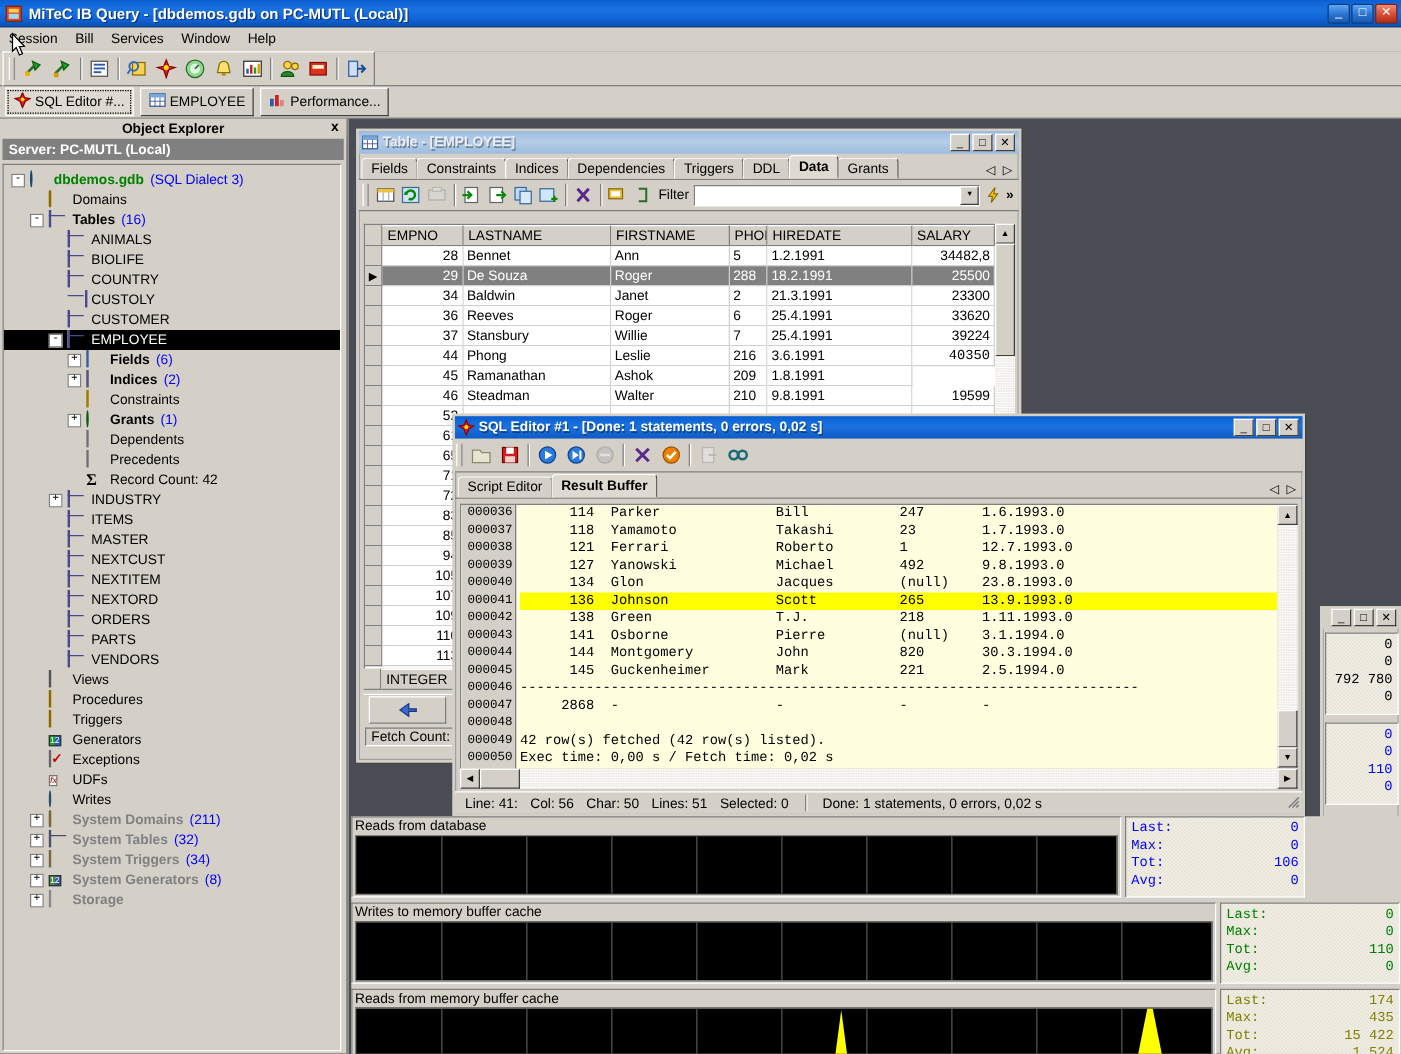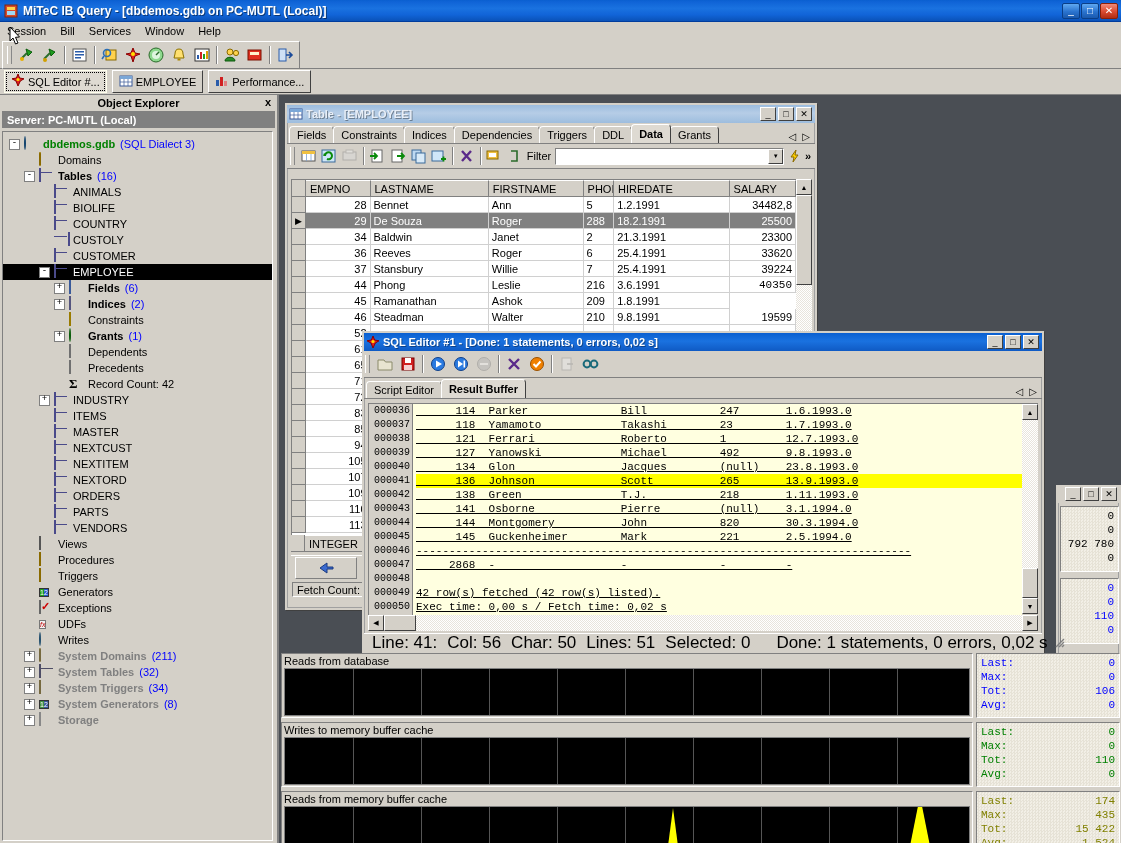--- a/index.html
+++ b/index.html
@@ -215,24 +215,24 @@
            border-right:1px solid #404040;border-bottom:1px solid #404040;
            display:flex;align-items:center;justify-content:center;font-size:7px;box-sizing:border-box;}
 
   
   .rbuf{display:flex;background:#ffffe0;font-family:"Liberation Mono",monospace;font-size:11px;}
   .gutter{width:44px;flex:0 0 auto;background:#d4d0c8;border-right:1px solid #808080;
           text-align:right;padding-right:2px;box-sizing:border-box;}
   .gutter div{height:14px;line-height:14px;font-size:10px;color:#000;
               font-family:"Liberation Mono",monospace;}
   .rlines{flex:1;overflow:hidden;padding-left:3px;}
-  .rline{height:14px;line-height:14px;white-space:pre;font-size:11px;text-decoration:underline;}
+  .rline{height:14px;line-height:14px;white-space:pre;font-size:11px;}
   .rline.hl{background:#ffff00;}
 
-  .statusbar{display:flex;align-items:center;height:17px;background:#d4d0c8;font-size:17px;
+  .statusbar{display:flex;align-items:center;height:17px;background:#d4d0c8;font-size:11px;
              border-top:1px solid #fff;}
   .sbpanel{height:15px;display:flex;align-items:center;padding:0 4px;
            border-top:1px solid #808080;border-left:1px solid #808080;
            border-right:1px solid #fff;border-bottom:1px solid #fff;
            margin:1px 1px 0 1px;box-sizing:border-box;white-space:nowrap;}
 
   
   .perfwin{position:absolute;background:#d4d0c8;}
   .perfrow{display:flex;margin-bottom:4px;}
   .perfbox{background:#d4d0c8;
@@ -1127,21 +1127,21 @@
       <span style="margin-left:auto;margin-right:2px;">
         <svg width="12" height="12" viewBox="0 0 12 12">
             <path d="M11 3 L3 11 M11 6 L6 11 M11 9 L9 11" stroke="#808080" stroke-width="1.4"></path>
           </svg>
       </span>
     </div>
   </div>
 
   <div class="perfwin" style="left:281px;top:653px;width:840px;height:190px;" id="perfpanels">
       <div class="perfrow">
-        <div class="perfbox" style="width: 692px; height: 65px;">
+        <div class="perfbox" style="width: 616px; height: 65px;">
           <div class="ttl">Reads from database</div>
           <div class="perfplot" style="height: 48px;">
             <div class="vgrid" style="left: 68px;"></div>
             <div class="vgrid" style="left: 136px;"></div>
             <div class="vgrid" style="left: 204px;"></div>
             <div class="vgrid" style="left: 272px;"></div>
             <div class="vgrid" style="left: 340px;"></div>
             <div class="vgrid" style="left: 408px;"></div>
             <div class="vgrid" style="left: 476px;"></div>
             <div class="vgrid" style="left: 544px;"></div>

